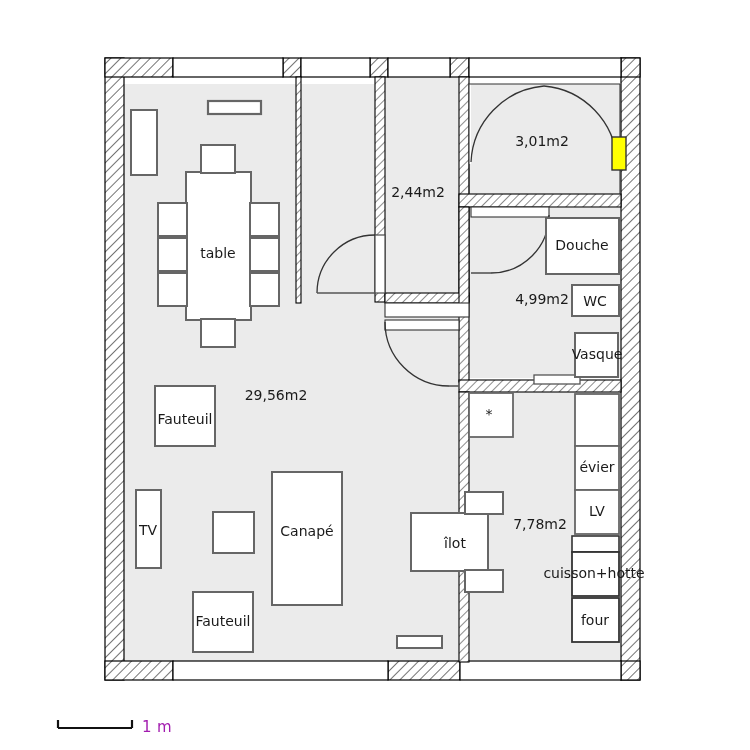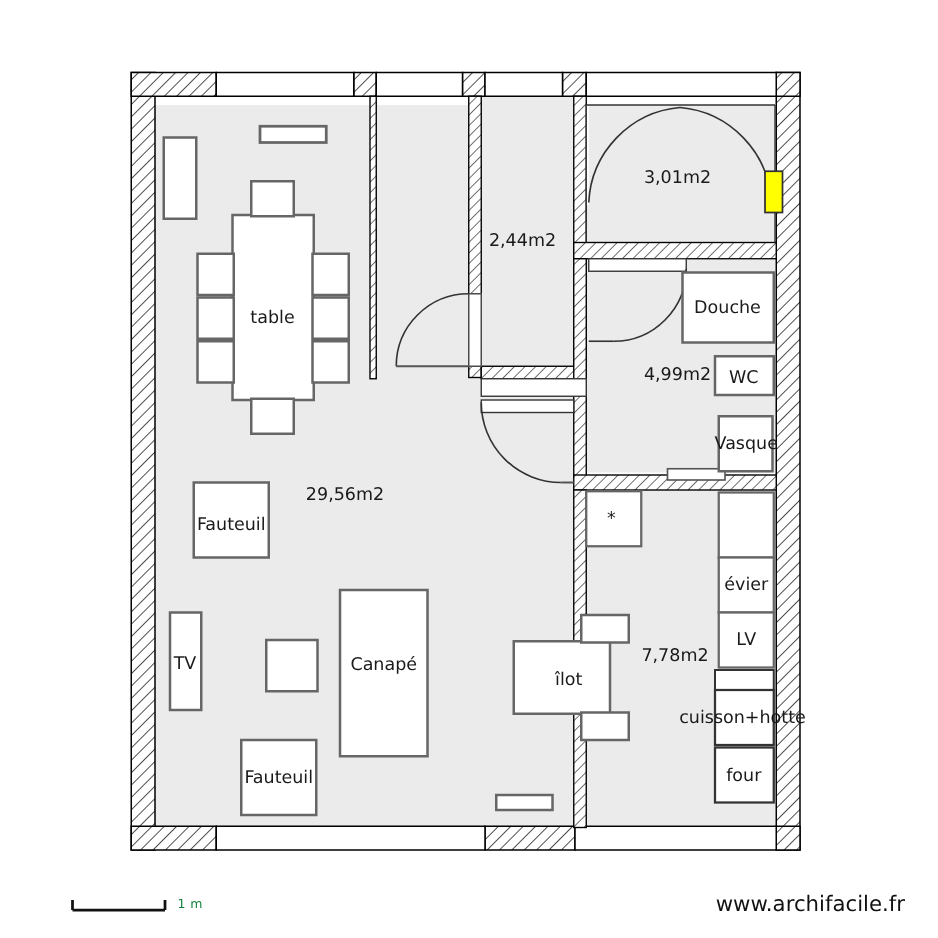--- a/index.html
+++ b/index.html
@@ -19,22 +19,22 @@
     position: absolute;
     left: 0;
     top: 0;
     width: 750px;
     height: 750px;
   }
   .footer-scale-label {
     position: absolute;
     left: 142px;
     top: 718px;
-    font-size: 10px;
-    color: #15803d;
+    font-size: 15px;
+    color: #a21caf;
     font-family: "DejaVu Sans", "Liberation Sans", sans-serif;
     letter-spacing: 0.3px;
   }
   .footer-site {
     position: absolute;
     right: 26px;
     top: 714px;
     font-size: 17px;
     color: #111111;
     font-family: "DejaVu Sans", "Liberation Sans", sans-serif;
@@ -233,15 +233,14 @@
     </g>
 
     <g>
       <line x1="58" y1="728" x2="132" y2="728" stroke="#111111" stroke-width="2.2"></line>
       <line x1="58" y1="720" x2="58" y2="728" stroke="#111111" stroke-width="2.2"></line>
       <line x1="132" y1="720" x2="132" y2="728" stroke="#111111" stroke-width="2.2"></line>
     </g>
   </svg>
 
   <div class="footer-scale-label">1 m</div>
-  <div class="footer-site">www.archifacile.fr</div>
 
 </div>
 
 </body></html>

